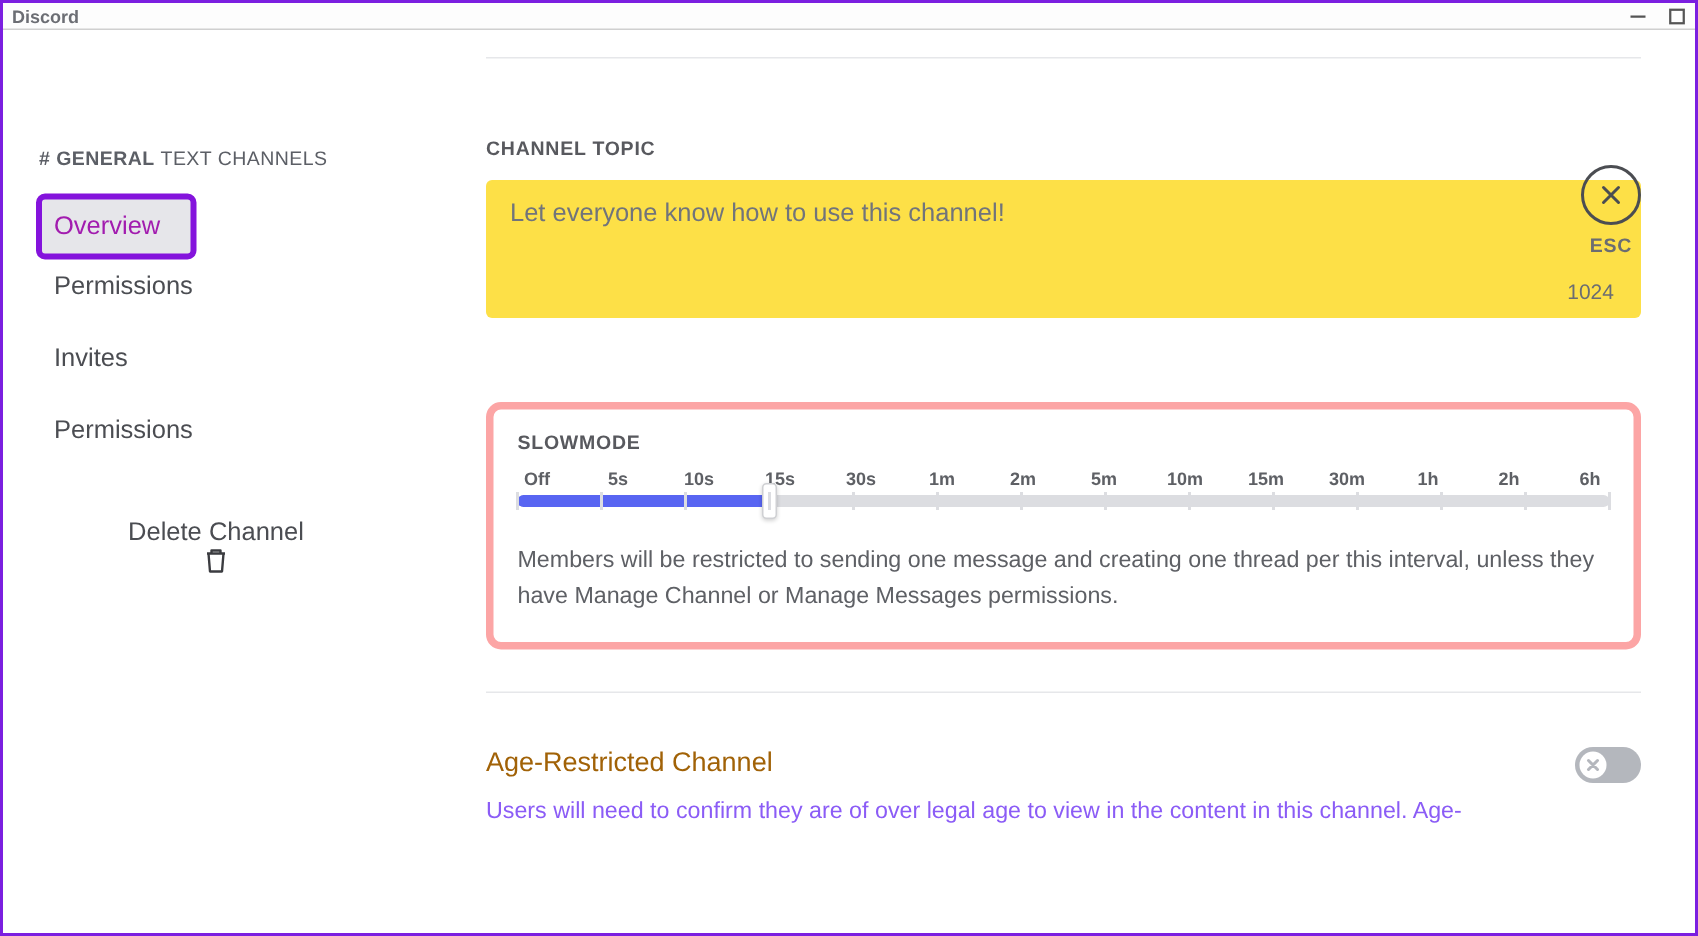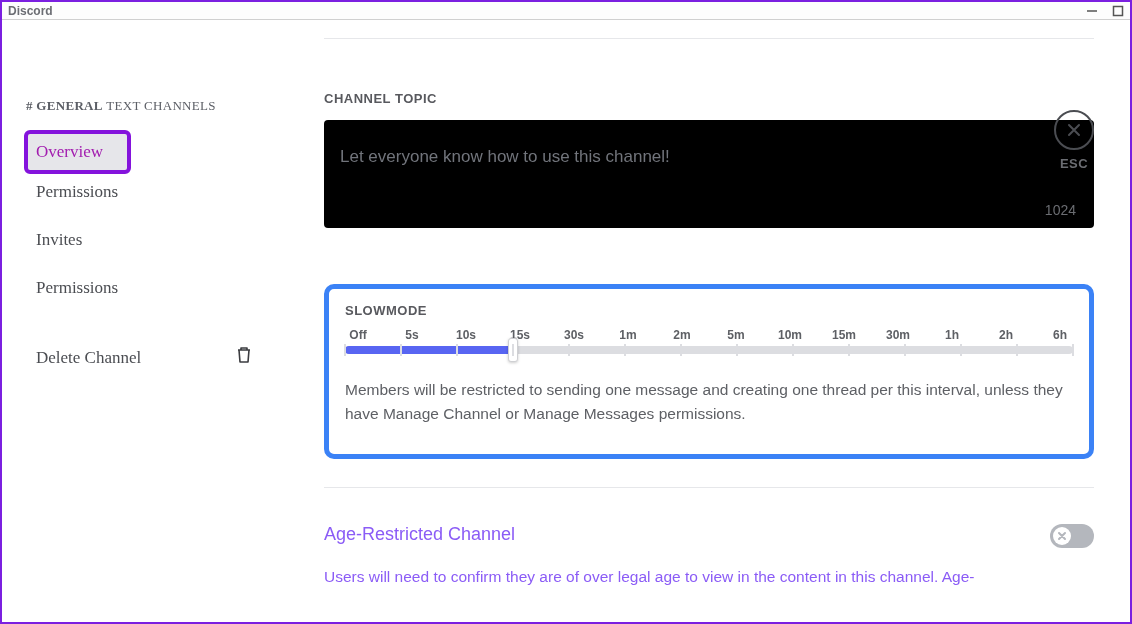--- a/index.html
+++ b/index.html
@@ -26,21 +26,20 @@
   .content-area {
     display: flex;
     height: calc(100% - 18px);
     position: relative;
   }
   .sidebar {
     width: 276px;
     padding: 78px 16px 0 24px;
     font-size: 17px;
     color: #4b4d52;
-    font-family: Liberation Serif, serif;
   }
   .sidebar-heading {
     font-size: 13px;
     letter-spacing: .3px;
     color: #5c5f66;
     font-weight: 600;
     margin-bottom: 18px;
   }
   .sidebar-heading .hash { font-weight: 700; }
   .sidebar-heading .cat  { font-weight: 400; }
@@ -52,48 +51,48 @@
     color: #4b4d52;
     font-size: 17px;
   }
   .side-item.active {
     background: #e6e6ea;
     color: #a21caf;
   }
   .delete-row {
     display: flex; justify-content: space-between; align-items: center;
     margin-top: 32px; padding: 6px 10px;
-    color: #4b4d52; font-size: 17px; cursor: pointer;
+    color: #4b4d52; font-size: 17px; cursor: pointer; flex-direction: column;
   }
   .main {
     flex: 1;
     padding: 14px 36px 0 46px;
     position: relative;
     overflow: hidden;
   }
   .divider { height: 1px; background: #e6e7ea; margin: 0 0 52px 0; }
   .divider2 { height: 1px; background: #e6e7ea; margin: 0 0 36px 0; }
   .section-label {
     font-size: 13px;
     font-weight: 700;
     letter-spacing: .5px;
     color: #58595e;
     margin-bottom: 14px;
   }
   .topic-box {
-    background: #000000;
+    background: #fde047;
     border-radius: 4px;
-    height: 108px;
-    padding: 27px 16px;
+    height: 92px;
+    padding: 12px 16px;
     position: relative;
     color: #71747b;
     font-size: 17px;
   }
   .topic-count { position: absolute; right: 18px; bottom: 10px; color: #6b6d72; font-size: 14px; }
-  .slowmode-wrap { margin-top: 56px; border: 5px solid #3b82f6; border-radius: 10px; padding: 14px 16px 28px 16px; }
+  .slowmode-wrap { margin-top: 56px; border: 5px solid #fca5a5; border-radius: 10px; padding: 14px 16px 18px 16px; }
   .slider-labels { display: flex; justify-content: space-between; font-size: 12px; font-weight: 700; color: #5e6065; margin-top: 10px; }
   .slider-labels span { width: 26px; text-align: center; }
   .slider-track {
     position: relative;
     height: 8px;
     background: #dcdde1;
     border-radius: 4px;
     margin-top: 4px;
   }
   .slider-fill {
@@ -105,21 +104,21 @@
     background: #fff; border: 1px solid #cfd0d3; border-radius: 3px;
     transform: translate(-50%, -50%);
     box-shadow: 0 1px 3px rgba(0,0,0,.2);
   }
   .slider-tick {
     position: absolute; top: -2px; width: 2px; height: 12px; background: #dcdde1;
     transform: translateX(-50%);
   }
   .slow-desc { margin-top: 24px; color: #5e6065; font-size: 15.5px; line-height: 1.55; }
   .age-row { display: flex; justify-content: space-between; align-items: flex-start; }
-  .age-title { font-size: 18px; color: #8b5cf6; font-weight: 500; margin-bottom: 20px; }
+  .age-title { font-size: 18px; color: #a16207; font-weight: 500; margin-bottom: 10px; }
   .age-desc { color: #8b5cf6; font-size: 15.5px; line-height: 1.5; }
   .toggle {
     width: 44px; height: 24px; background: #b4b7bd; border-radius: 12px;
     position: relative; cursor: pointer; flex-shrink: 0;
   }
   .toggle-knob {
     position: absolute; left: 3px; top: 3px; width: 18px; height: 18px;
     background: #fff; border-radius: 50%;
     display: flex; align-items: center; justify-content: center;
   }

